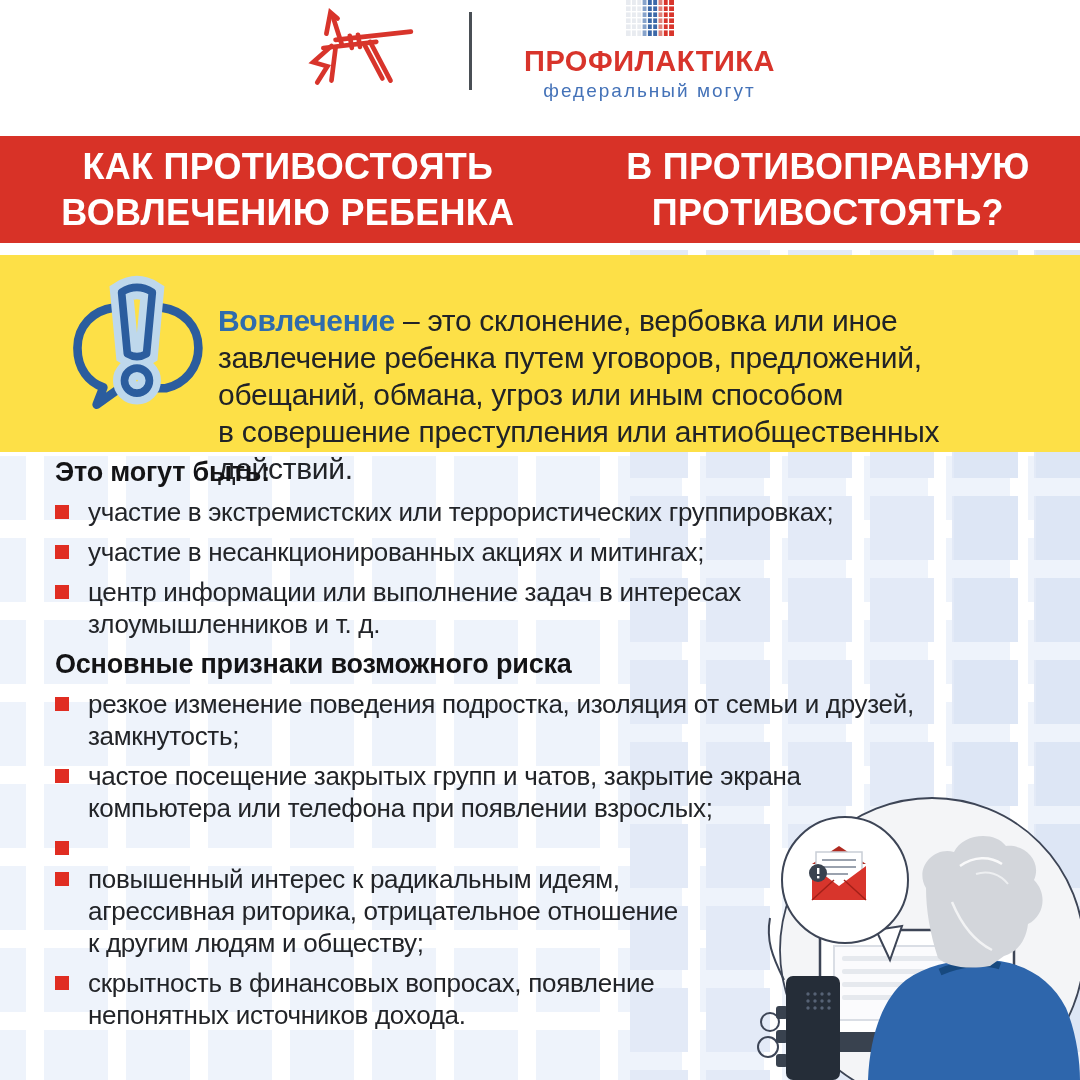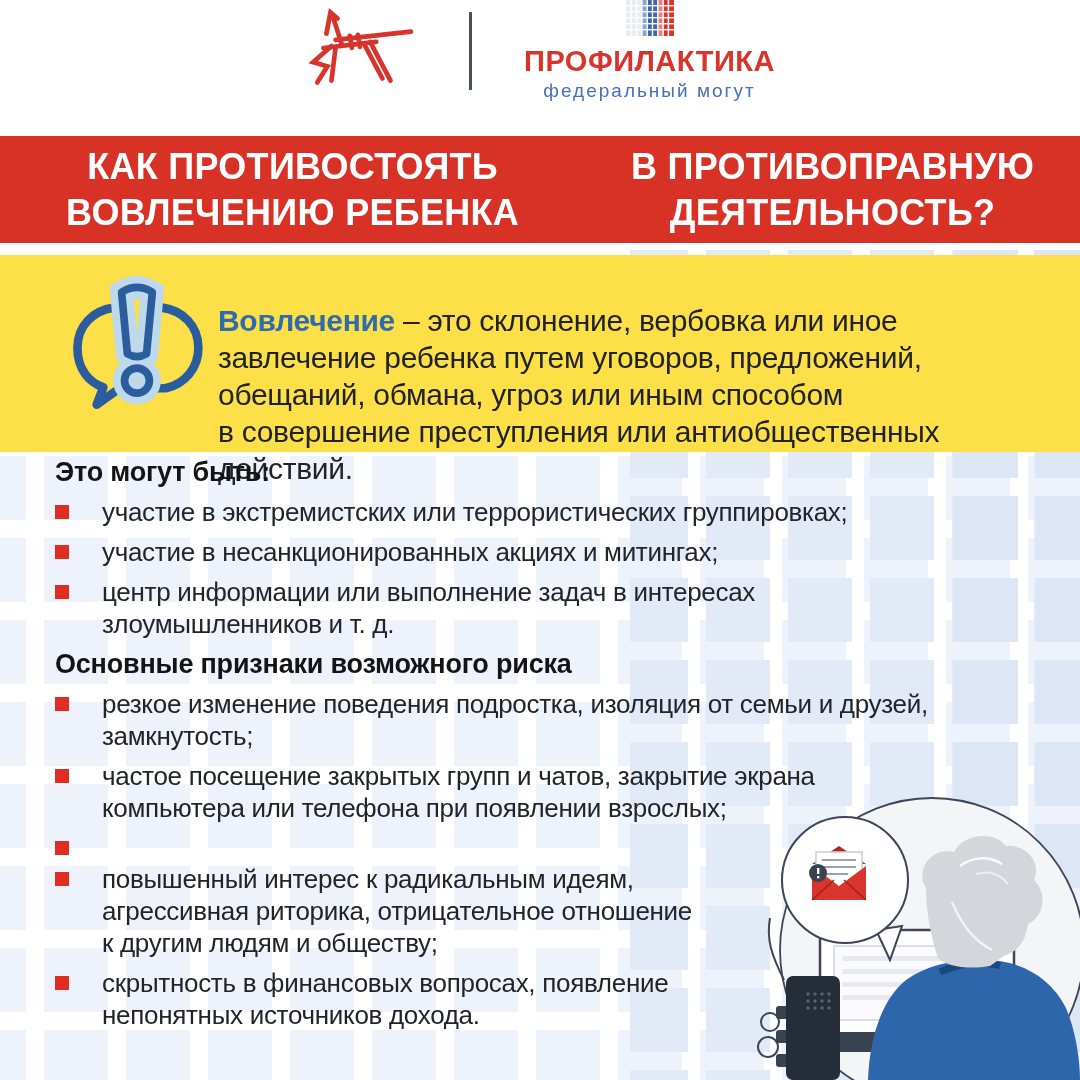--- a/index.html
+++ b/index.html
@@ -46,21 +46,21 @@
     position:absolute;left:218px;top:10px;right:28px;
     font-size:30px;line-height:37px;color:#212327;white-space:pre-line;letter-spacing:-0.3px;
   }
   .def .term{color:#2f6cad;font-weight:700;}
   
   .content{position:absolute;top:456px;left:55px;width:985px;z-index:2;}
   .sec-heading{
     font-size:27px;font-weight:700;color:#141416;line-height:32px;margin:0 0 8px 0;letter-spacing:-0.2px;
   }
   .sec-heading.second{margin-top:6px;}
-  .item{display:flex;gap:33px;margin-bottom:8px;}
+  .item{display:flex;gap:19px;margin-bottom:8px;}
   .marker{flex:0 0 14px;width:14px;height:14px;background:#e02d22;margin-top:9px;}
   .itext{
     font-size:26px;line-height:32px;color:#222428;white-space:pre-line;letter-spacing:-0.3px;
   }
   
   .illus{position:absolute;left:750px;top:770px;width:330px;height:310px;z-index:3;}
 </style>
 </head>
 <body>
 
@@ -109,21 +109,21 @@
         </g>
       </svg>
     </span>
     <span class="brand-name">ПРОФИЛАКТИКА</span>
     <span class="brand-sub">федеральный могут</span>
   </span>
 </div>
 
 <div class="banner">
   <div>КАК ПРОТИВОСТОЯТЬ ВОВЛЕЧЕНИЮ РЕБЕНКА</div>
-  <div>В ПРОТИВОПРАВНУЮ ДЕЯТЕЛЬНОСТЬ?</div>
+  <div>В ПРОТИВОПРАВНУЮ ПРОТИВОСТОЯТЬ?</div>
 </div>
 
 <div class="bluebox">
   <span class="bicon">
     <svg width="144" height="144" viewBox="0 0 150 150" fill="none">
       <path d="M52,34 C30,37 14,53 14,76 C14,98 26,112 41,117 L34,135 L58,118 L106,118 C126,113 140,97 140,76 C140,53 124,37 102,34" stroke="#2b5d9e" stroke-width="9" stroke-linecap="round" stroke-linejoin="round"></path>
       <g stroke="#bed8ec" stroke-width="24" stroke-linecap="round">
         <path d="M60,18 Q76,8 92,18 L86,82 Q76,88 66,82 Z"></path>
         <circle cx="76" cy="110" r="13"></circle>
       </g>

